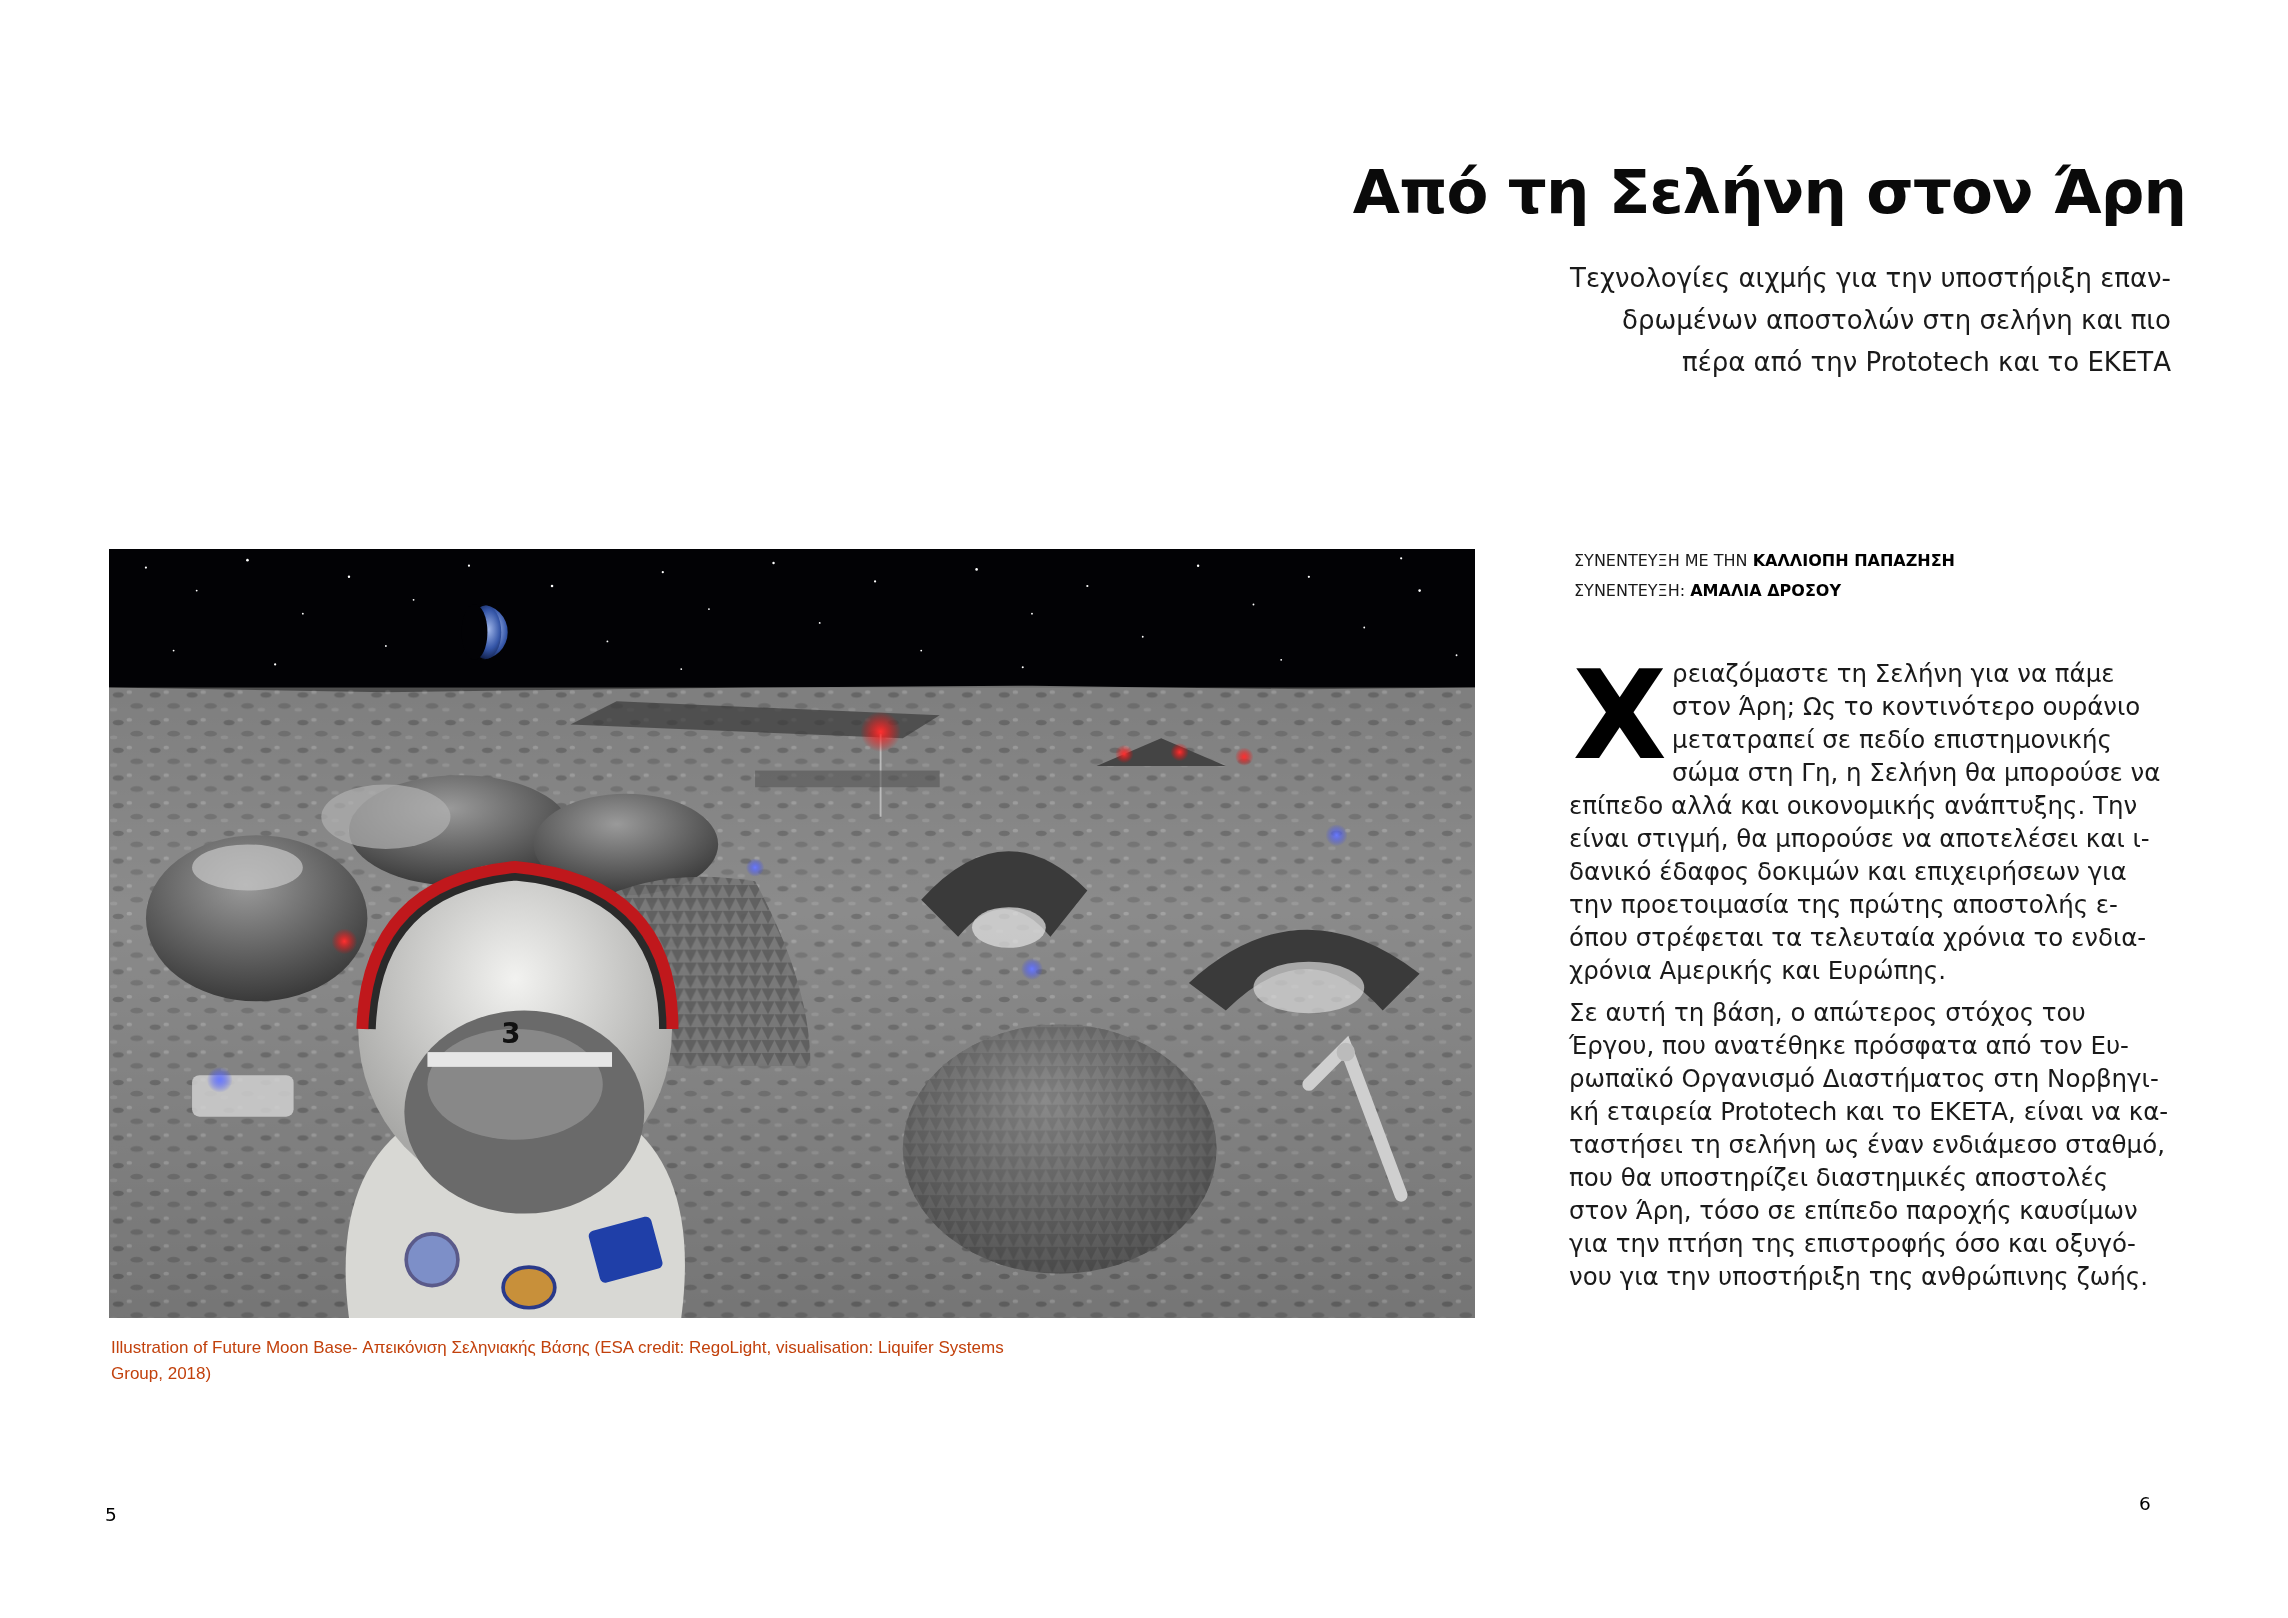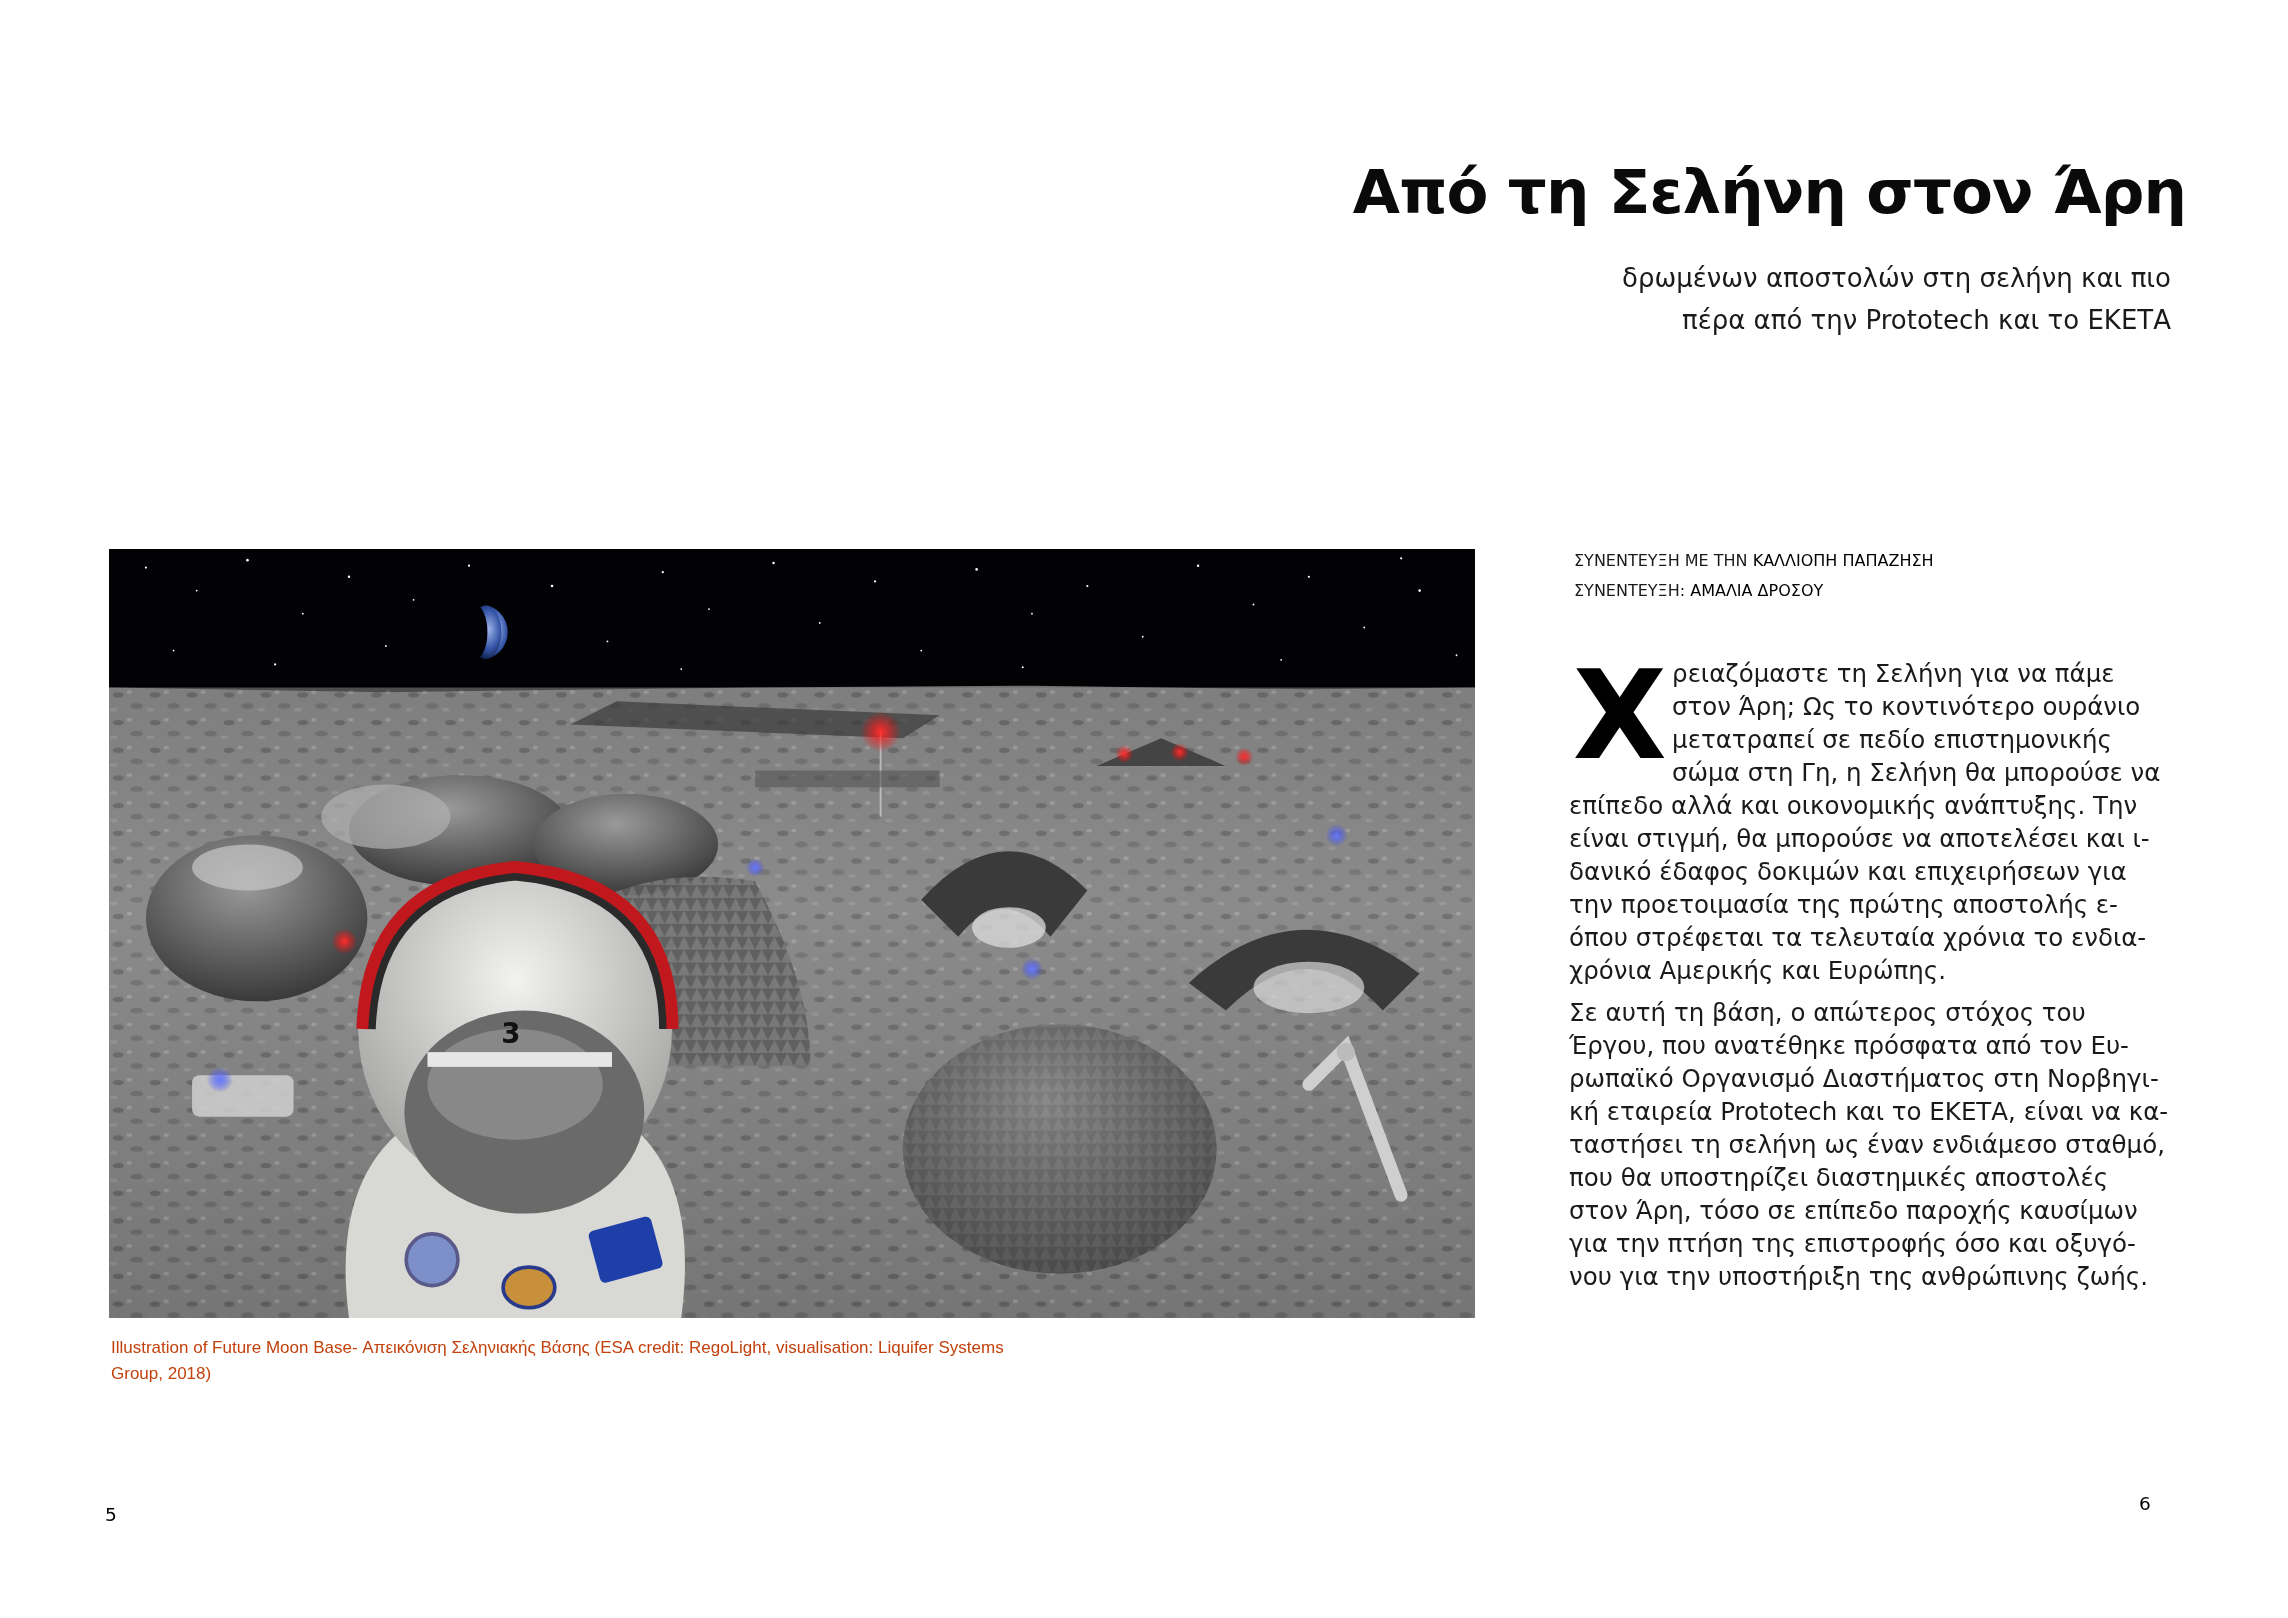--- a/index.html
+++ b/index.html
@@ -15,21 +15,21 @@
   .subtitle {
     position: absolute; right: 118px; top: 257px; width: 646px; margin: 0;
     text-align: right; font-family: "DejaVu Sans", sans-serif; font-size: 26px; line-height: 42px; color: #1a1a1a;
   }
   .subtitle span { display: block; white-space: nowrap; }
 
   .credits {
     position: absolute; left: 1574px; top: 546px;
     font-family: "DejaVu Sans", sans-serif; font-size: 16px; line-height: 30px; color: #1a1a1a;
   }
-  .credits b { font-weight: normal; color: #000; }
+  .credits b { font-weight: bold; color: #000; }
 
   .body-text {
     position: absolute; left: 1569px; top: 657px; width: 609px;
     font-family: "DejaVu Sans", sans-serif; font-size: 24.5px; line-height: 33px; color: #1a1a1a;
   }
   .body-text p { margin: 0 0 9.2px 0; }
   .body-text .line { display: block; white-space: nowrap; }
   .dropcap {
     float: left; font-family: "DejaVu Sans", sans-serif; font-weight: bold;
     font-size: 122px; line-height: 111px; height: 111px; width: 92px; margin: 3.7px 7.4px 0 3.7px; color: #000;
@@ -47,20 +47,21 @@
   .pagenum { position: absolute; font-family: "DejaVu Sans", sans-serif; font-size: 18.5px; color: #000; }
   .pn-left { left: 105px; top: 1504px; }
   .pn-right { left: 2139px; top: 1493px; }
 </style>
 </head>
 <body>
 
 <h1 class="title">Από τη Σελήνη στον Άρη</h1>
 
 <div class="subtitle">
+  <span>Τεχνολογίες αιχμής για την υποστήριξη επαν-</span>
   <span>δρωμένων αποστολών στη σελήνη και πιο</span>
   <span>πέρα από την Prototech και το ΕΚΕΤΑ</span>
 </div>
 
 <div class="credits">
   <div>
     <span>ΣΥΝΕΝΤΕΥΞΗ ΜΕ ΤΗΝ </span><b>ΚΑΛΛΙΟΠΗ ΠΑΠΑΖΗΣΗ</b>
   </div>
   <div>
     <span>ΣΥΝΕΝΤΕΥΞΗ: </span><b>ΑΜΑΛΙΑ ΔΡΟΣΟΥ</b>

